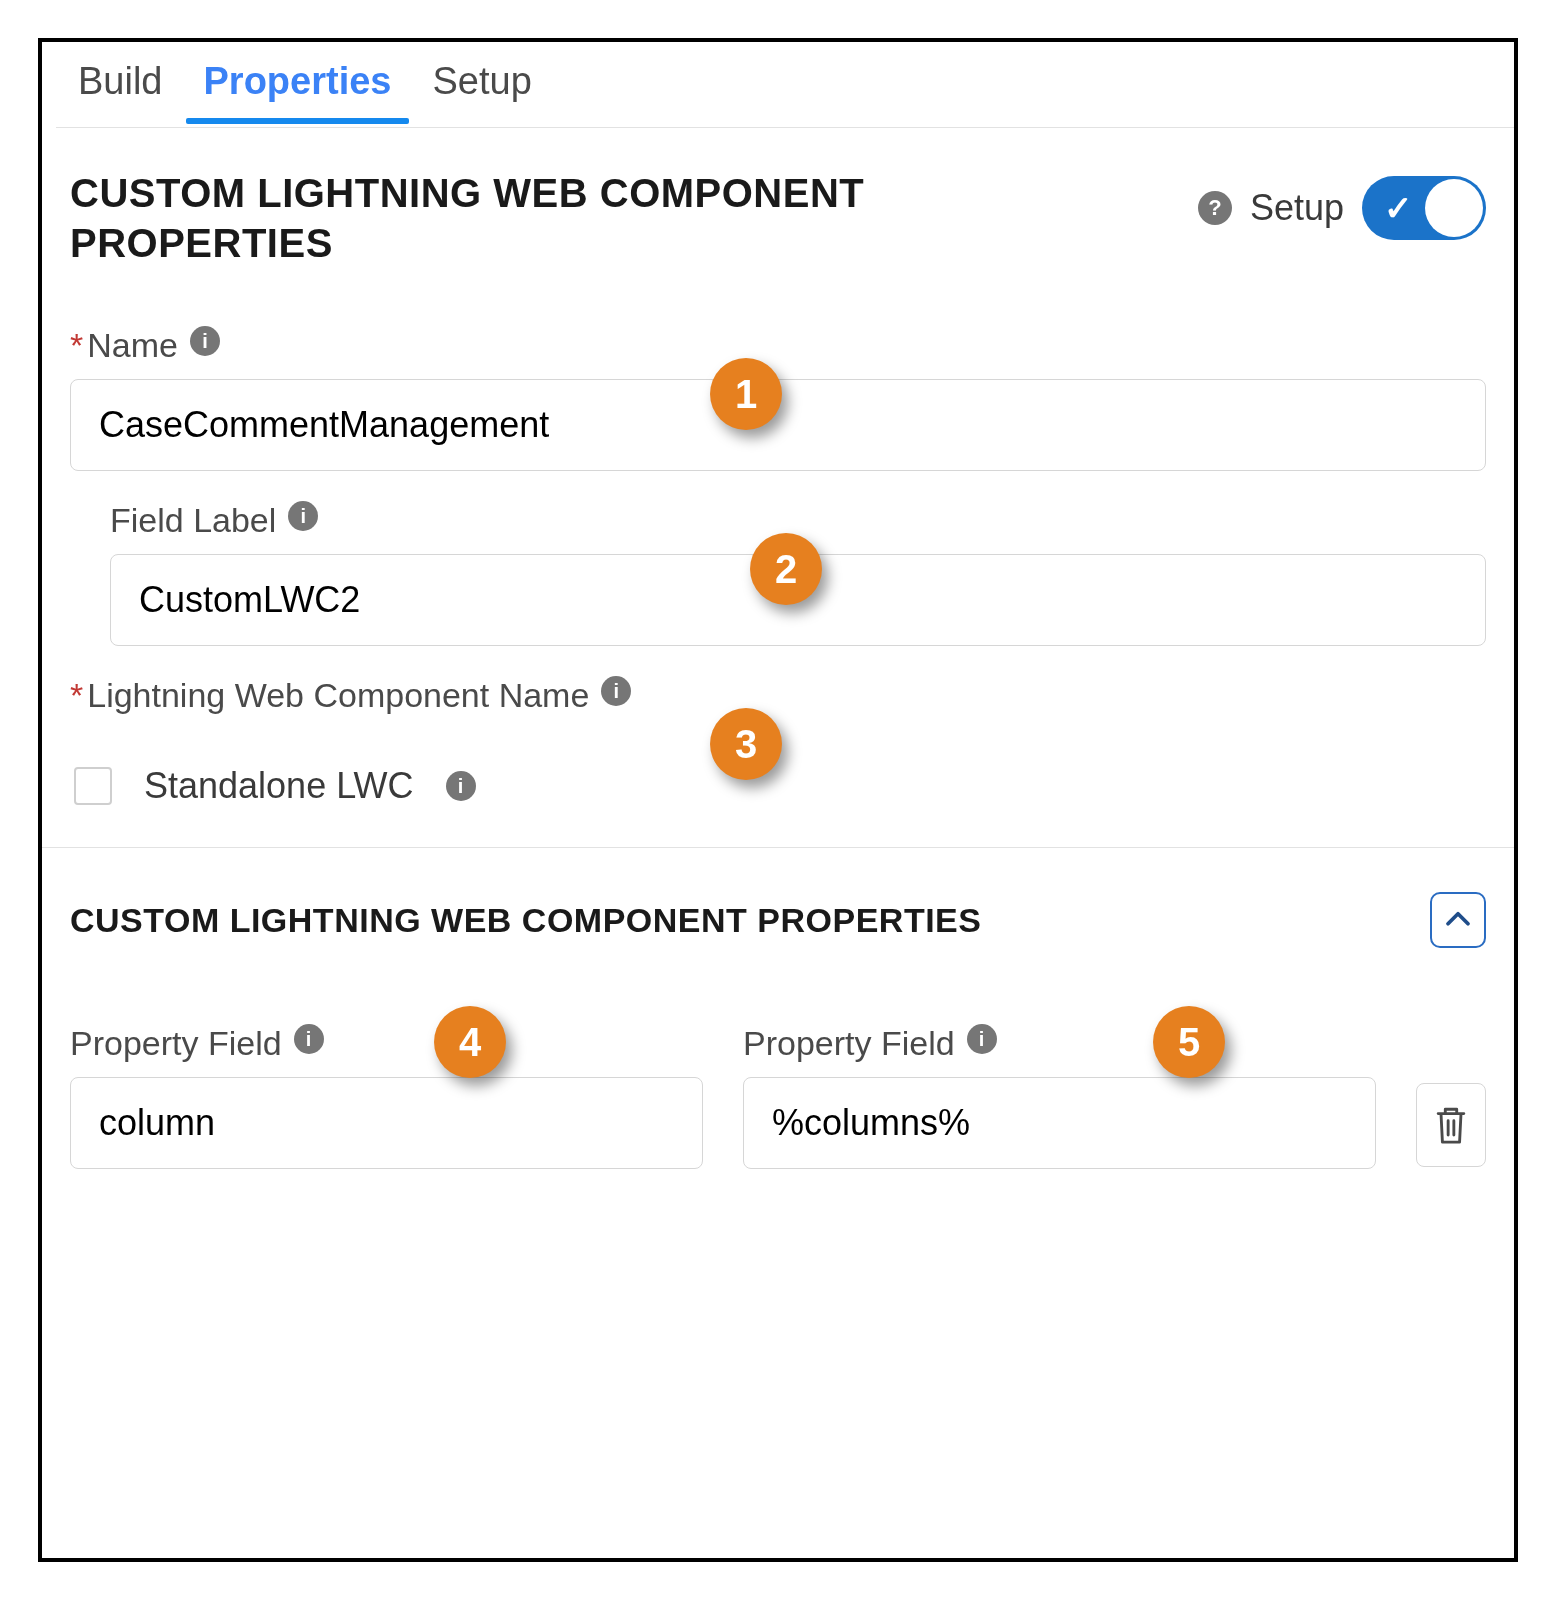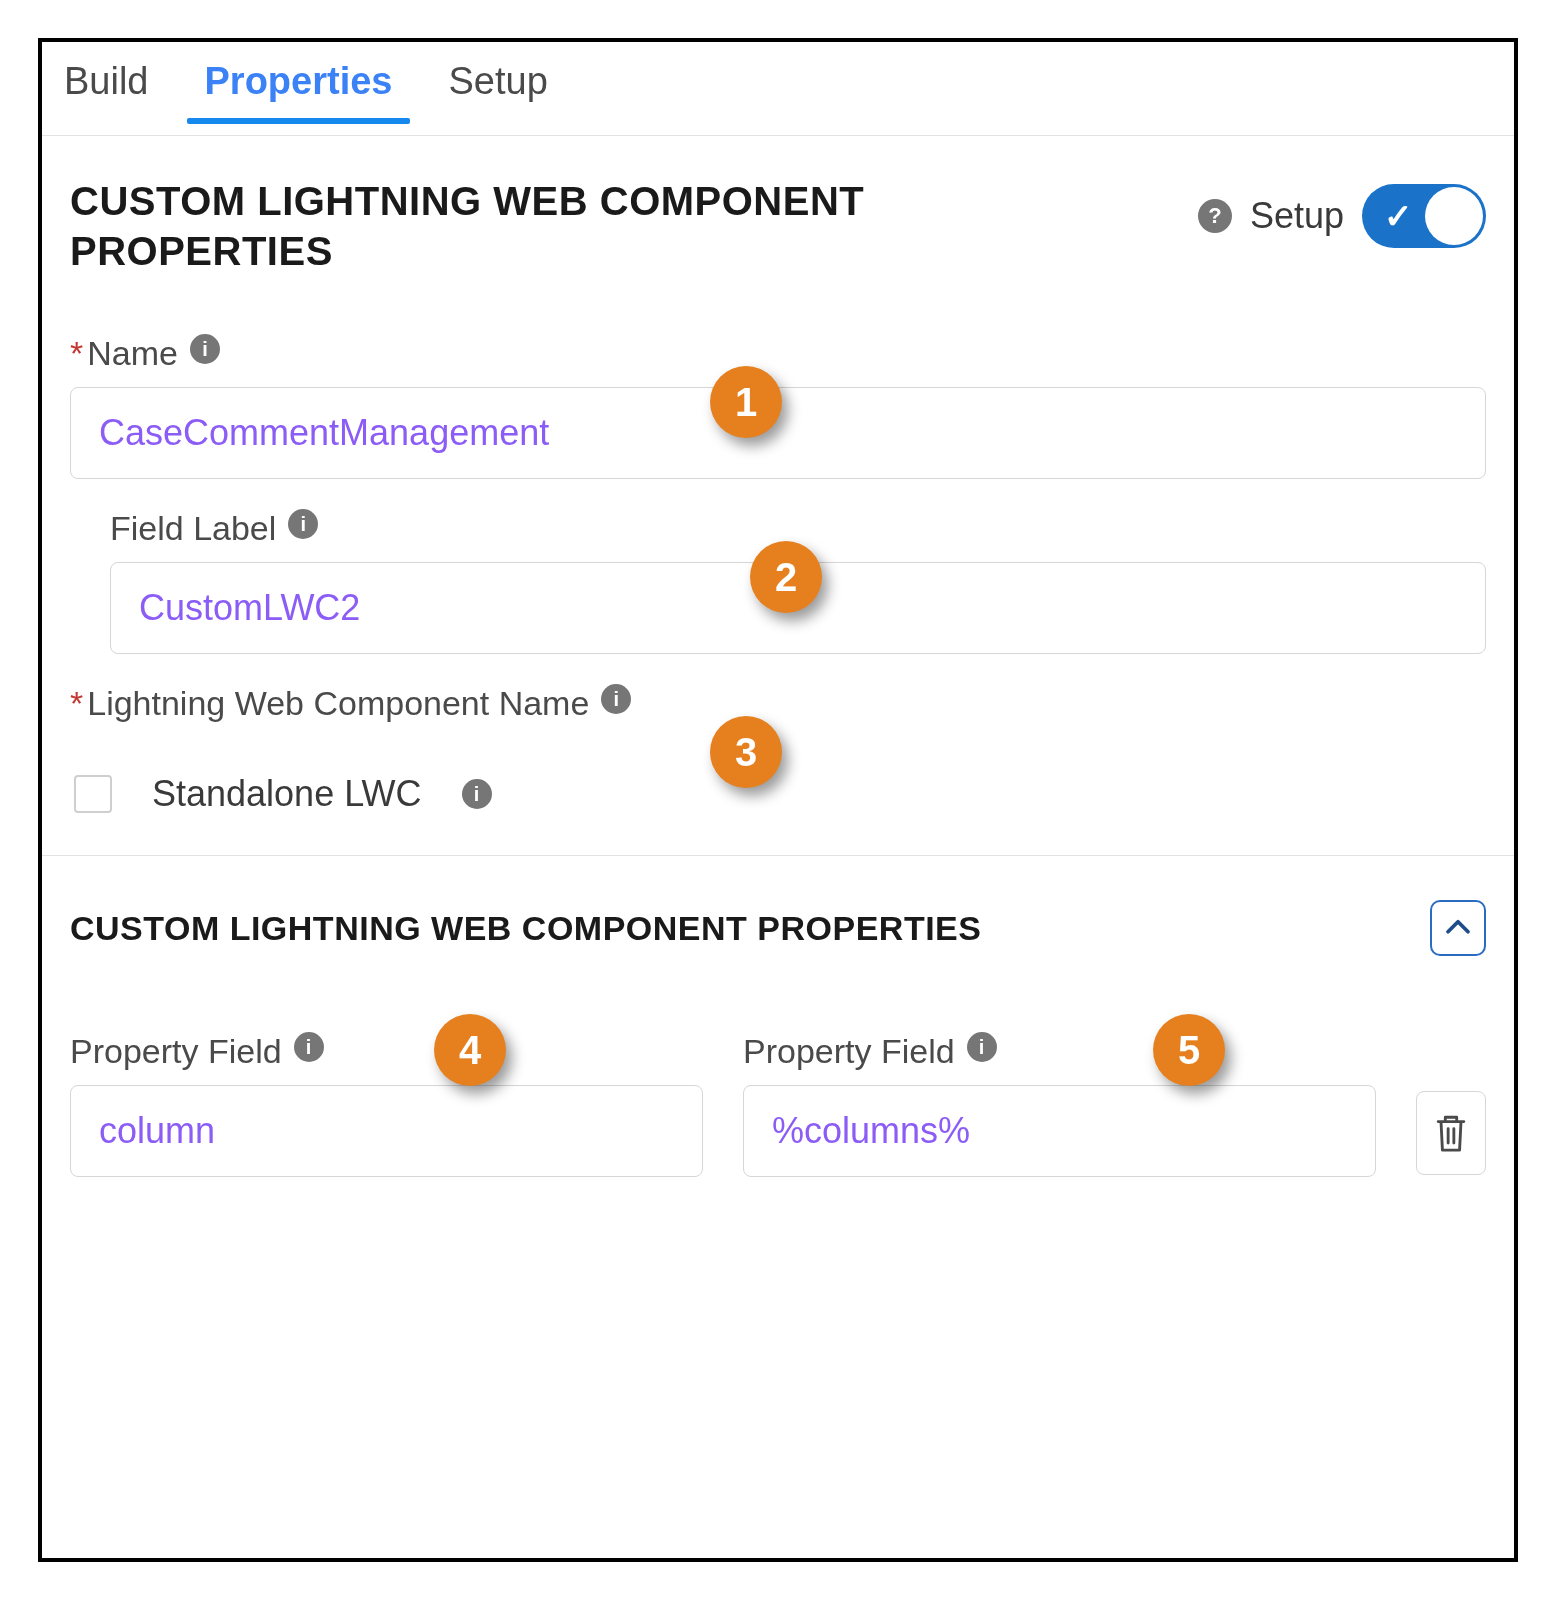--- a/index.html
+++ b/index.html
@@ -11,23 +11,24 @@
     .frame {
       border: 4px solid #000;
       width: 1480px;
       height: 1524px;
       background: #fff;
       position: relative;
       overflow: hidden;
     }
     .tabs {
       display: flex;
-      padding: 18px 22px 12px 22px;
+      padding: 18px 22px 4px 22px;
       border-bottom: 1px solid #e2e2e2;
-      gap: 56px;
+      gap: 41px;
+      margin-left: 14px;
     }
     .tab {
       font-size: 38px;
       color: #4a4a4a;
       padding-bottom: 20px;
       cursor: pointer;
       position: relative;
     }
     .tab.active {
       font-weight: 700;
@@ -108,27 +109,27 @@
       color: #4a4a4a;
       margin-bottom: 14px;
     }
     .required-star { color: #c23934; margin-right: 4px; }
     .input {
       width: 100%;
       border: 1px solid #d6d6d6;
       border-radius: 8px;
       padding: 24px 28px;
       font-size: 36px;
-      color: #8b5cf6;
+      color: #000000;
       background: #fff;
     }
     .checkbox-row {
       display: flex;
       align-items: center;
-      gap: 40px;
+      gap: 32px;
       margin-top: 50px;
       font-size: 36px;
       color: #3a3a3a;
       padding-left: 4px;
       padding-bottom: 40px;
     }
     .checkbox-box {
       width: 38px; height: 38px;
       border: 2px solid #cfcfcf;
       border-radius: 4px;

